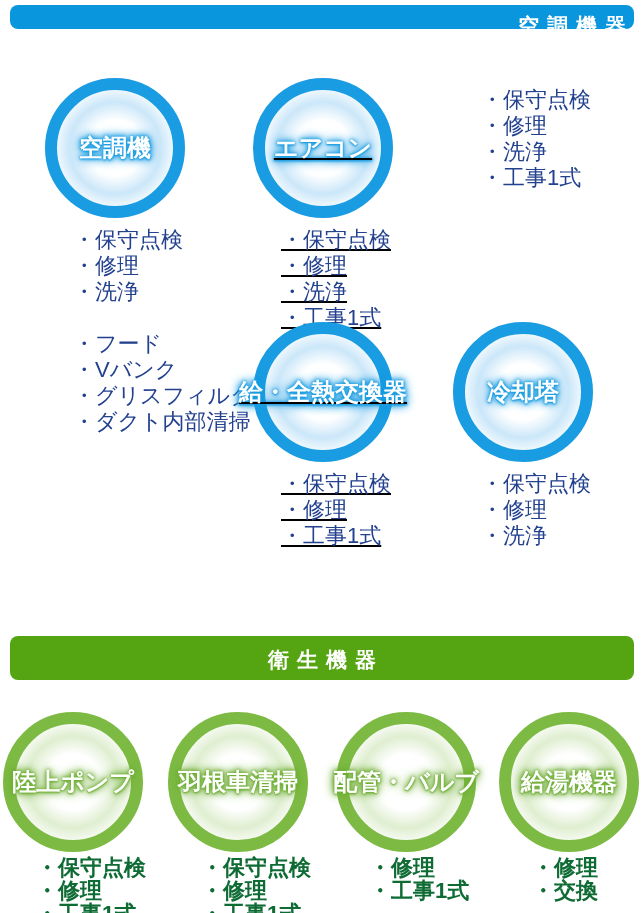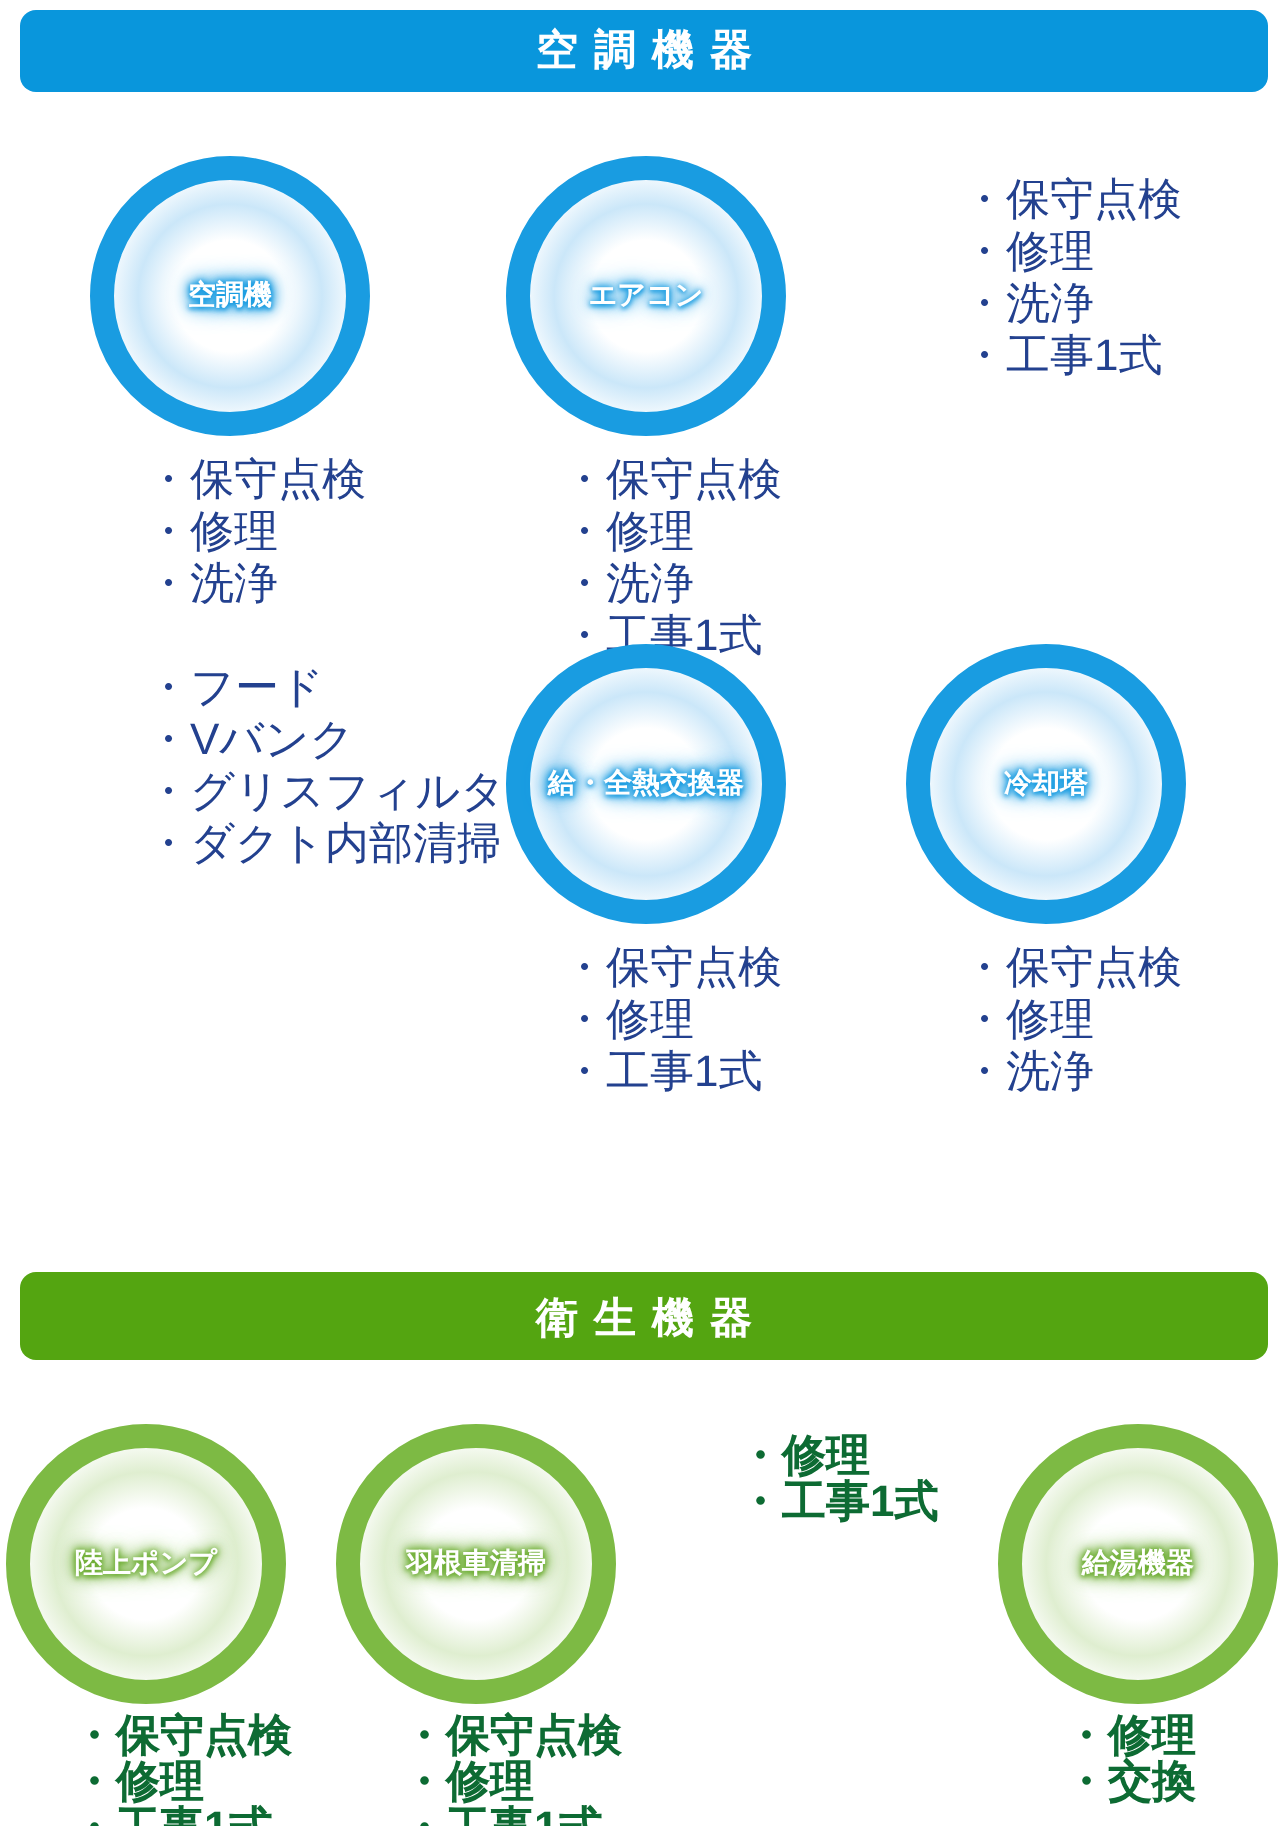--- a/index.html
+++ b/index.html
@@ -25,23 +25,24 @@
     color: #ffffff;
     font-weight: bold;
     font-size: 21px;
     text-align: center;
     letter-spacing: 8px;
     text-indent: 8px;
     white-space: nowrap;
   }
   #header-aircon {
     top: 5px;
-    height: 41px;
+    height: 24px;
     line-height: 41px;
     background: var(--aircon-header, #0996dc);
+    text-align: right;
   }
   #header-sanitary {
     top: 636px;
     height: 44px;
     line-height: 48px;
     background: var(--sanitary-header, #54a511);
   }
 
   
   .row {
@@ -53,21 +54,21 @@
   #row-a1 { top: 78px; }
   #row-a2 { top: 322px; }
   #row-s1 { top: 712px; }
 
   .card {
     position: absolute;
     top: 0;
     width: 190px;
   }
   #row-a1 .card:nth-child(1), #row-a2 .card:nth-child(1) { left: 45px; }
-  #row-a1 .card:nth-child(2), #row-a2 .card:nth-child(2) { left: 253px; }
+  #row-a1 .card:nth-child(2), #row-a2 .card:nth-child(2) { left: 253px; text-decoration: underline; }
   #row-a1 .card:nth-child(3), #row-a2 .card:nth-child(3) { left: 453px; }
   #row-s1 .card:nth-child(1) { left: 3px; }
   #row-s1 .card:nth-child(2) { left: 168px; }
   #row-s1 .card:nth-child(3) { left: 336px; }
   #row-s1 .card:nth-child(4) { left: 499px; }
 
   
   .circle {
     width: 116px;
     height: 116px;
@@ -85,21 +86,21 @@
   }
   .theme-green .circle {
     border: 12px solid var(--sanitary-ring, #7dba44);
     background: radial-gradient(circle,
       #ffffff 0%, #ffffff 34%,
       #dfeed0 56%,
       #ffffff 78%);
   }
 
   .label {
-    font-size: 14px;
+    font-size: 24px;
     font-weight: bold;
     color: #ffffff;
     white-space: nowrap;
   }
   .theme-blue .label {
     text-shadow:
       0 0 3px var(--aircon-ring, #199ce1),
       0 0 5px var(--aircon-ring, #199ce1),
       0 0 8px var(--aircon-ring, #199ce1),
       0 0 12px var(--aircon-ring, #199ce1),
@@ -222,20 +223,23 @@
       <span class="label">羽根車清掃</span>
     </div>
     <div class="services">
         <div class="svc-line">・保守点検</div>
         <div class="svc-line">・修理</div>
         <div class="svc-line">・工事1式</div>
       </div>
   </div>
 
   <div class="card">
+    <div class="circle">
+      <span class="label">配管・バルブ</span>
+    </div>
     <div class="services">
         <div class="svc-line">・修理</div>
         <div class="svc-line">・工事1式</div>
       </div>
   </div>
 
   <div class="card">
     <div class="circle">
       <span class="label">給湯機器</span>
     </div>

